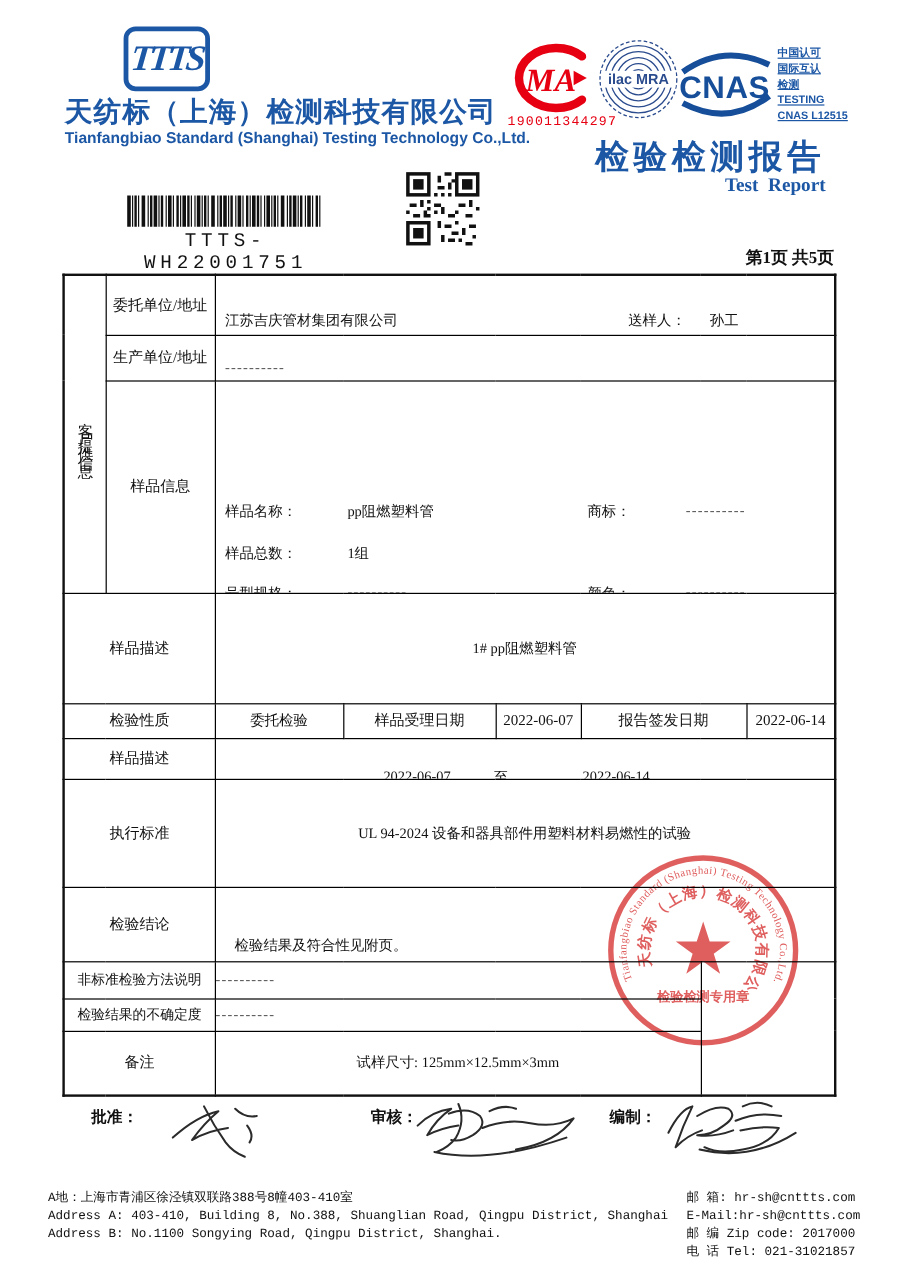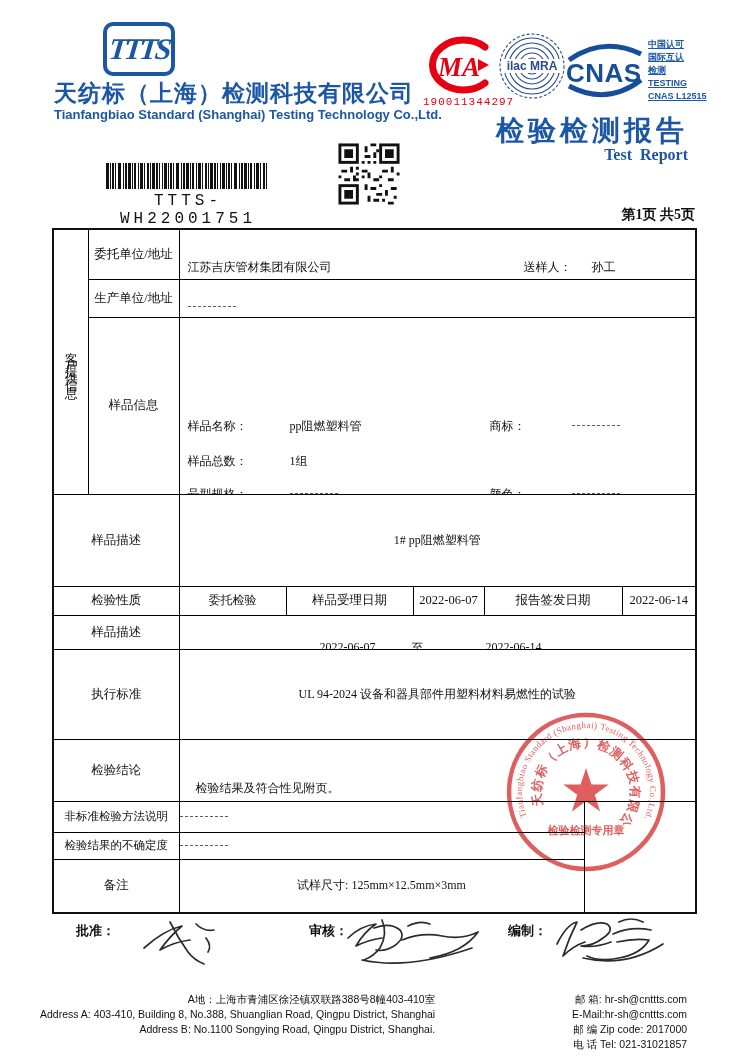--- a/index.html
+++ b/index.html
@@ -46,21 +46,21 @@
 
   
   .stamp{left:497px;top:703px;opacity:.85;mix-blend-mode:multiply;}
 
   
   .sig-label{font-size:13px;font-weight:bold;margin-left:21px;}
   .sig path{stroke:#2b2b2b;stroke-width:1.7;fill:none;stroke-linecap:round;stroke-linejoin:round;}
 
   
   .foot{font-size:10.5px;line-height:15px;white-space:nowrap;
-        font-family:Liberation Sans, sans-serif;text-align:right;}
+        font-family:Liberation Mono, monospace;}
 </style>
 </head>
 <body>
 
 <div class="page">
 
   <div class="abs logo-box">
     <span>TTTS</span>
   </div>
   <div class="abs company-cn">天纺标（上海）检测科技有限公司</div>

